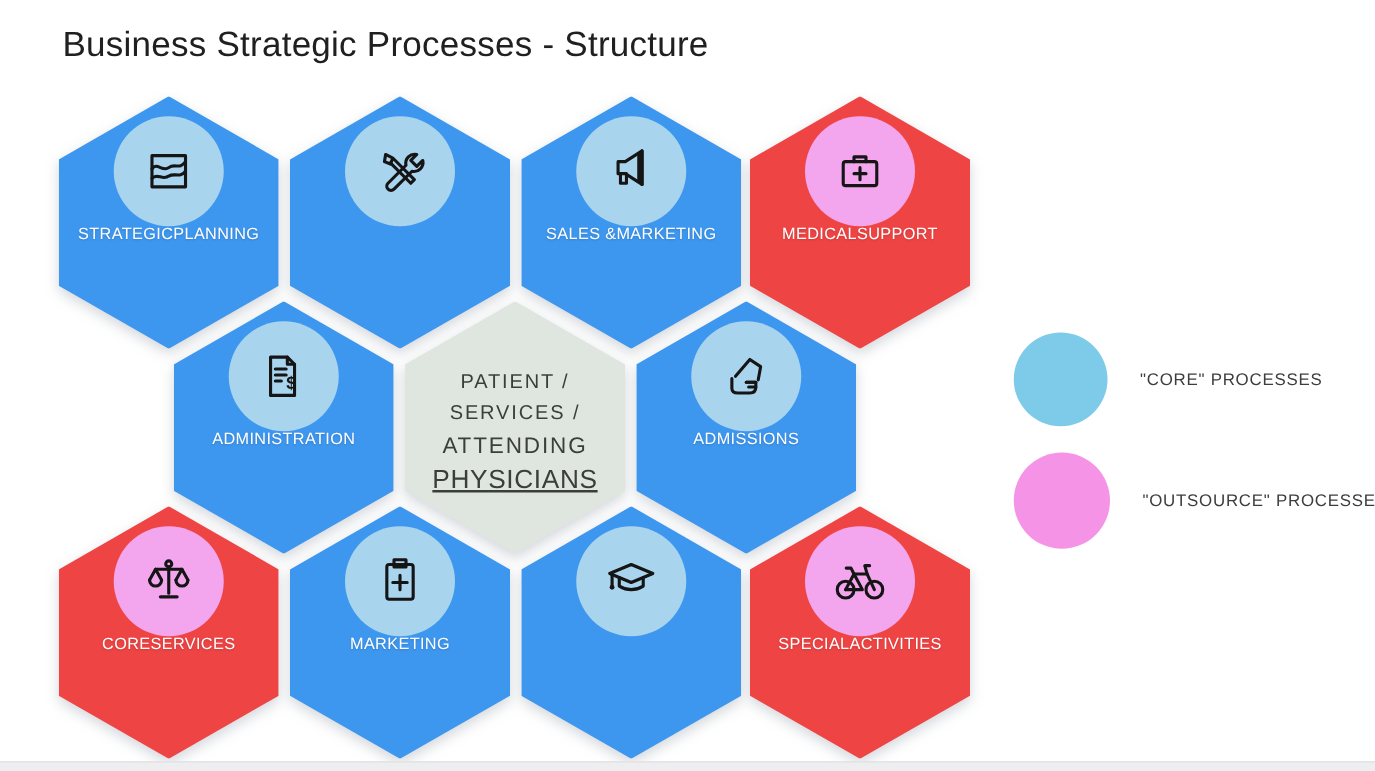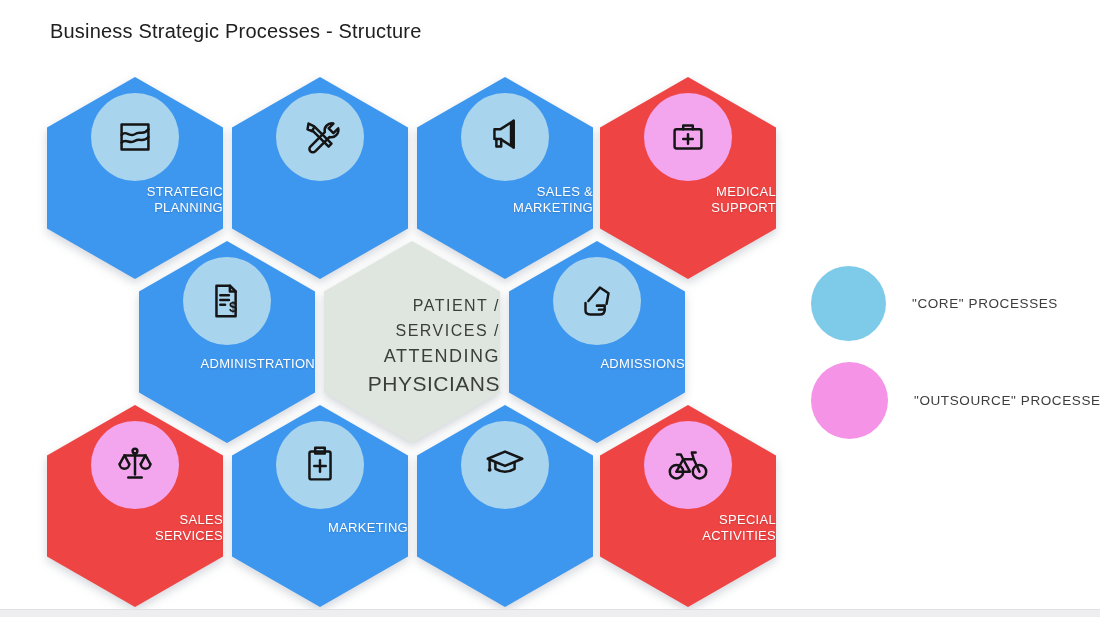--- a/index.html
+++ b/index.html
@@ -3,21 +3,21 @@
 <meta charset="utf-8">
 <style>
   html,body{margin:0;padding:0;}
   body{
     width:1100px;height:617px;position:relative;overflow:hidden;
     background:#ffffff;
     font-family:"Liberation Sans", sans-serif;
   }
   .page-title{
     position:absolute;left:50px;top:20px;
-    font-size:20px;color:#202020;letter-spacing:.2px;
+    font-size:28px;color:#202020;letter-spacing:.2px;
   }
   
   .hex-wrap{
     position:absolute;width:176px;height:202px;
     filter:drop-shadow(0 4px 5px rgba(110,120,135,.30));
   }
   .hex{
     width:100%;height:100%;position:relative;
     clip-path:polygon(50% 0%,100% 25%,100% 75%,50% 100%,0% 75%,0% 25%);
   }
@@ -25,35 +25,35 @@
   .outsource .hex{background:#ef4444;}
   .center-hex .hex{background:#dfe6df;}
   .icon-circle{
     position:absolute;left:44px;top:16px;width:88px;height:88px;border-radius:50%;
     display:flex;align-items:center;justify-content:center;
   }
   .core .icon-circle{background:#a9d4ee;}
   .outsource .icon-circle{background:#f3a6ee;}
   .hex-label{
     position:absolute;top:102px;left:0;width:100%;height:42px;
-    display:flex;flex-direction:column;align-items:flex-end;justify-content:center;
+    display:flex;flex-direction:row;align-items:flex-start;justify-content:center;
     color:#ffffff;font-size:13px;line-height:16px;letter-spacing:.3px;
     text-align:center;text-shadow:0 1px 2px rgba(0,0,0,.18);
   }
   .hex-label span{display:block;}
   .hex-label.small{font-size:11.5px;line-height:15px;}
   
   .center-label{
     position:absolute;top:52px;left:0;width:100%;
-    display:flex;flex-direction:column;align-items:flex-end;
+    display:flex;flex-direction:column;align-items:center;
     color:#3a3f3a;text-align:center;
   }
   .center-label .l1,.center-label .l2{font-size:16px;line-height:25px;letter-spacing:1.5px;}
   .center-label .l3{font-size:18px;line-height:27px;letter-spacing:1.5px;}
-  .center-label .l4{font-size:21px;line-height:28px;letter-spacing:.5px;}
+  .center-label .l4{font-size:21px;line-height:28px;letter-spacing:.5px;text-decoration:underline;}
   
   .legend-item{position:absolute;display:flex;align-items:center;}
   .legend-circle{border-radius:50%;flex:0 0 auto;}
   .legend-item.core-item{left:811px;top:266px;}
   .legend-item.core-item .legend-circle{width:75px;height:75px;background:#7ecbe9;}
   .legend-item.outsource-item{left:811px;top:362px;}
   .legend-item.outsource-item .legend-circle{width:77px;height:77px;background:#f593e7;}
   .legend-label{margin-left:26px;font-size:13.5px;color:#3d3d3d;letter-spacing:.6px;white-space:nowrap;}
   
   .bottom-strip{
@@ -184,21 +184,21 @@
         <circle class="ic" cx="24" cy="9.5" r="2.5"></circle>
         <path class="ic" d="M13 14 h22"></path>
         <path class="ic" d="M13 14 l-5 9 M13 14 l5 9"></path>
         <path class="ic" d="M8 23 a5 5 0 0 0 10 0"></path>
         <path class="ic" d="M35 14 l-5 9 M35 14 l5 9"></path>
         <path class="ic" d="M30 23 a5 5 0 0 0 10 0"></path>
         <path class="ic" d="M17 37 h14"></path>
       </svg>
     </div>
     <div class="hex-label">
-      <span>SALES</span>
+      <span>CORE</span>
       <span>SERVICES</span>
     </div>
   </div>
 </div>
 
 <div class="hex-wrap core" style="left:232px;top:405px">
   <div class="hex">
     <div class="icon-circle">
       <svg viewBox="0 0 48 48">
         <rect class="ic" x="13" y="10" width="22" height="29" rx="2"></rect>

